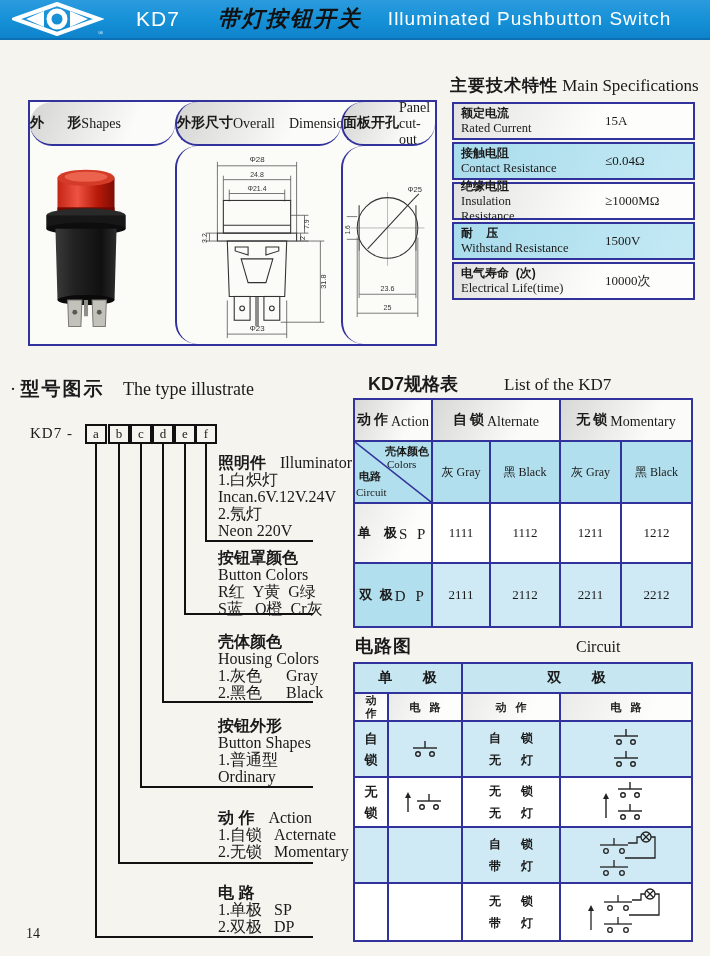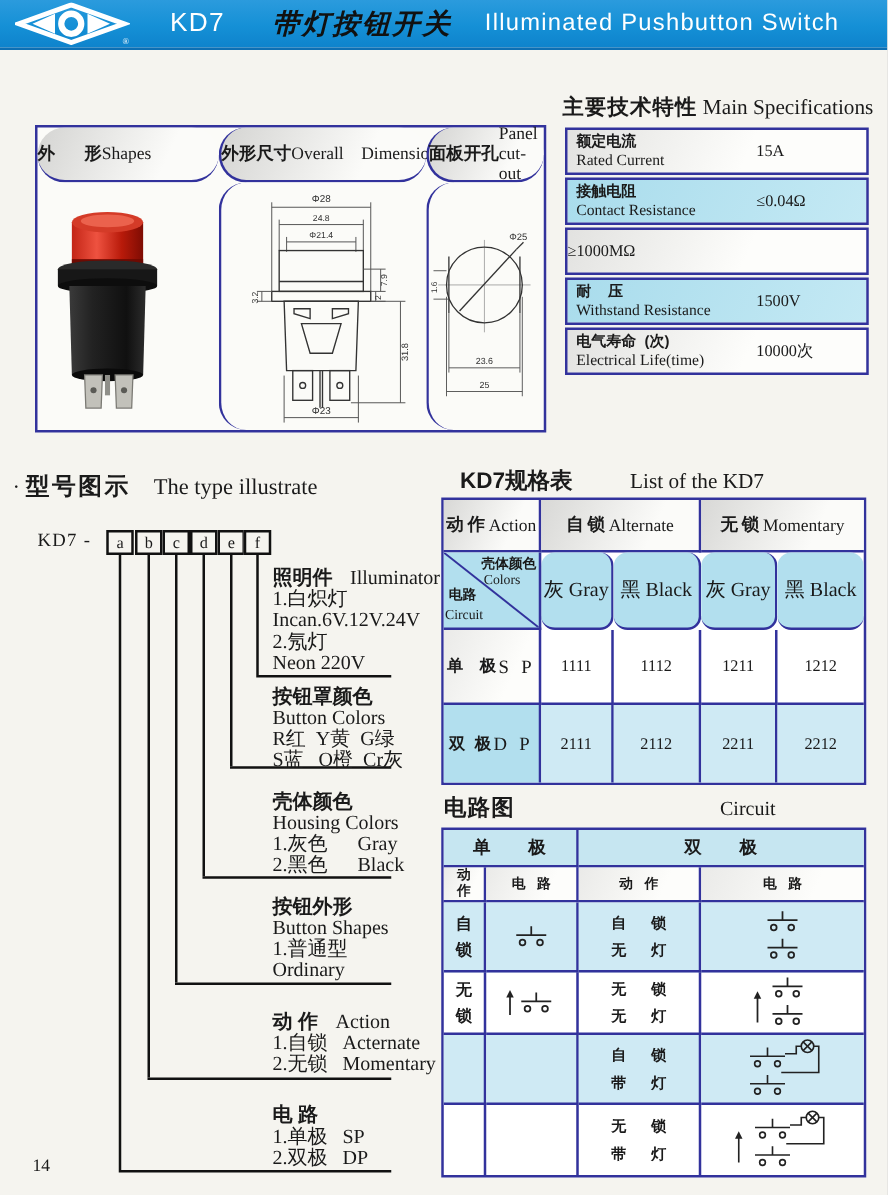--- a/index.html
+++ b/index.html
@@ -63,21 +63,21 @@
           grid-template-rows:42px 62px 60px 62px;background:#fff;}
   .lt-cell{box-sizing:border-box;display:flex;flex-direction:row;align-items:center;justify-content:center;}
   .bR{border-right:2px solid #32329c;}
   .bB{border-bottom:2px solid #32329c;}
   .bg-grad{background:linear-gradient(115deg,#d8d8d6 0%,#fbfbf9 70%);}
   .bg-gradw{background:linear-gradient(115deg,#eaeae8 0%,#fdfdfb 70%);}
   .bg-cyan{background:#b2dfee;}
   .bg-cyanl{background:#cfeaf4;}
   .lt-hzh{font-size:14px;letter-spacing:3px;}
   .lt-hen{font-size:14px;margin-top:3px;}
-  .lt-sub{font-size:16px;border-radius:11px;}
+  .lt-sub{font-size:12px;}
   .lt-num{font-size:13px;}
   .lt-rh-zh{font-size:13px;letter-spacing:2px;}
   .lt-rh-en{font-size:15px;letter-spacing:3px;margin-top:3px;}
   .diag{position:relative;overflow:hidden;}
   .diag svg{position:absolute;left:0;top:0;}
   .dg{position:absolute;font-size:11px;line-height:12px;}
 
   
   .ct-title{position:absolute;left:355px;top:634px;text-align:center;}
   .ct-title .zhb{font-size:18px;letter-spacing:1px;}
@@ -256,20 +256,24 @@
       <div class="spec-val">15A</div>
     </div>
     <div class="spec-row cyan">
       <div class="spec-label">
           <div class="spec-zh zhb pre">接触电阻</div>
       <div class="spec-en">Contact Resistance</div>
         </div>
       <div class="spec-val">≤0.04Ω</div>
     </div>
     <div class="spec-row grad">
+      <div class="spec-label">
+          <div class="spec-zh zhb pre">绝缘电阻</div>
+      <div class="spec-en">Insulation Resistance</div>
+        </div>
       <div class="spec-val">≥1000MΩ</div>
     </div>
     <div class="spec-row cyan">
       <div class="spec-label">
           <div class="spec-zh zhb pre">耐    压</div>
       <div class="spec-en">Withstand Resistance</div>
         </div>
       <div class="spec-val">1500V</div>
     </div>
     <div class="spec-row grad">

